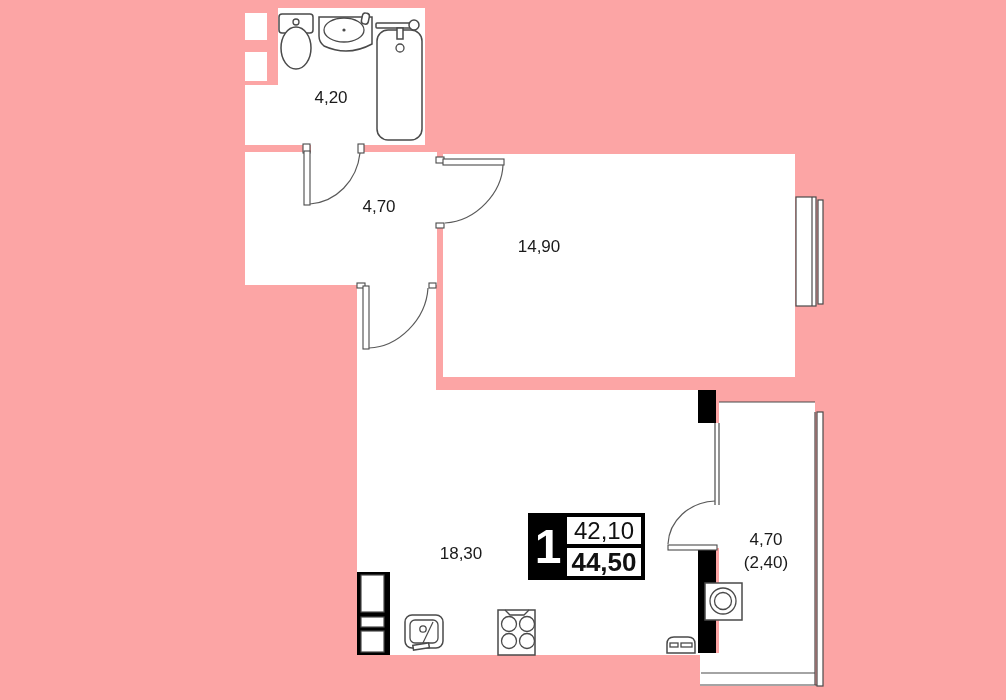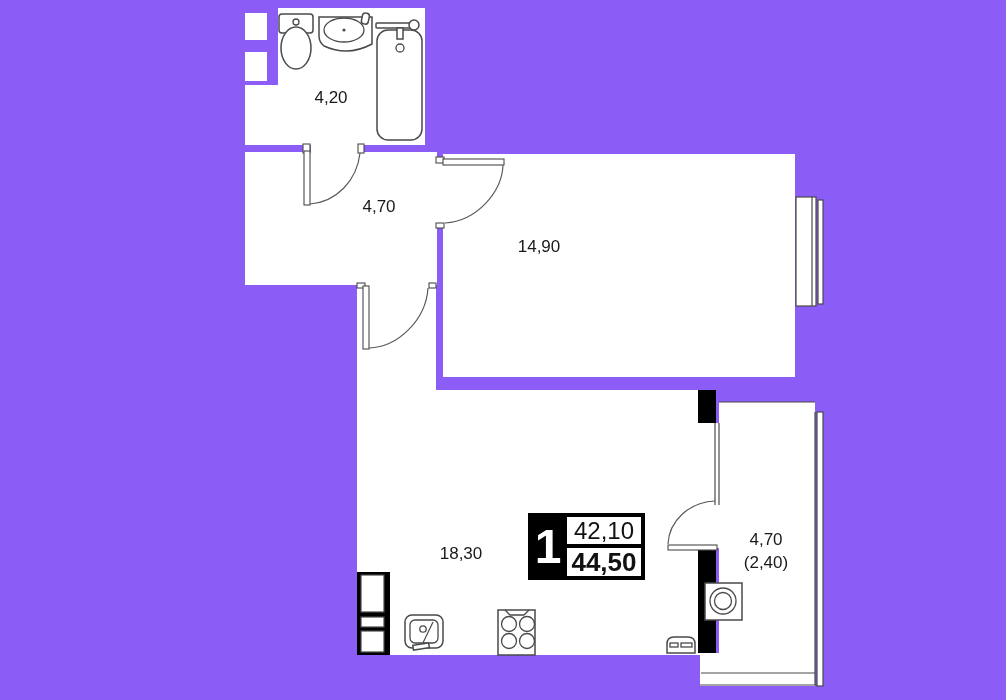--- a/index.html
+++ b/index.html
@@ -1,16 +1,16 @@
 <!DOCTYPE html>
 <html><head>
 <meta charset="utf-8">
 <style>
   html,body{margin:0;padding:0;background:#000;}
-  .stage{position:relative;width:1006px;height:700px;background:#8b5cf6;overflow:hidden;}
+  .stage{position:relative;width:1006px;height:700px;background:#fca5a5;overflow:hidden;}
   svg{display:block;}
   .room{fill:#ffffff;stroke:none;}
   .box{fill:#ffffff;stroke:#4a4a4a;stroke-width:1.2;}
   .wall{fill:#000000;}
   .fix{fill:#ffffff;stroke:#4a4a4a;stroke-width:1.5;}
   .fixthin{fill:none;stroke:#4a4a4a;stroke-width:1.3;}
   .arc{fill:none;stroke:#5a5a5a;stroke-width:1.2;}
   .leaf{fill:#ffffff;stroke:#4a4a4a;stroke-width:1.1;}
   .gline{stroke:#4a4a4a;stroke-width:1.2;}
   .lbl{font-family:"Liberation Sans",sans-serif;font-size:17px;fill:#1a1a1a;text-anchor:middle;}

